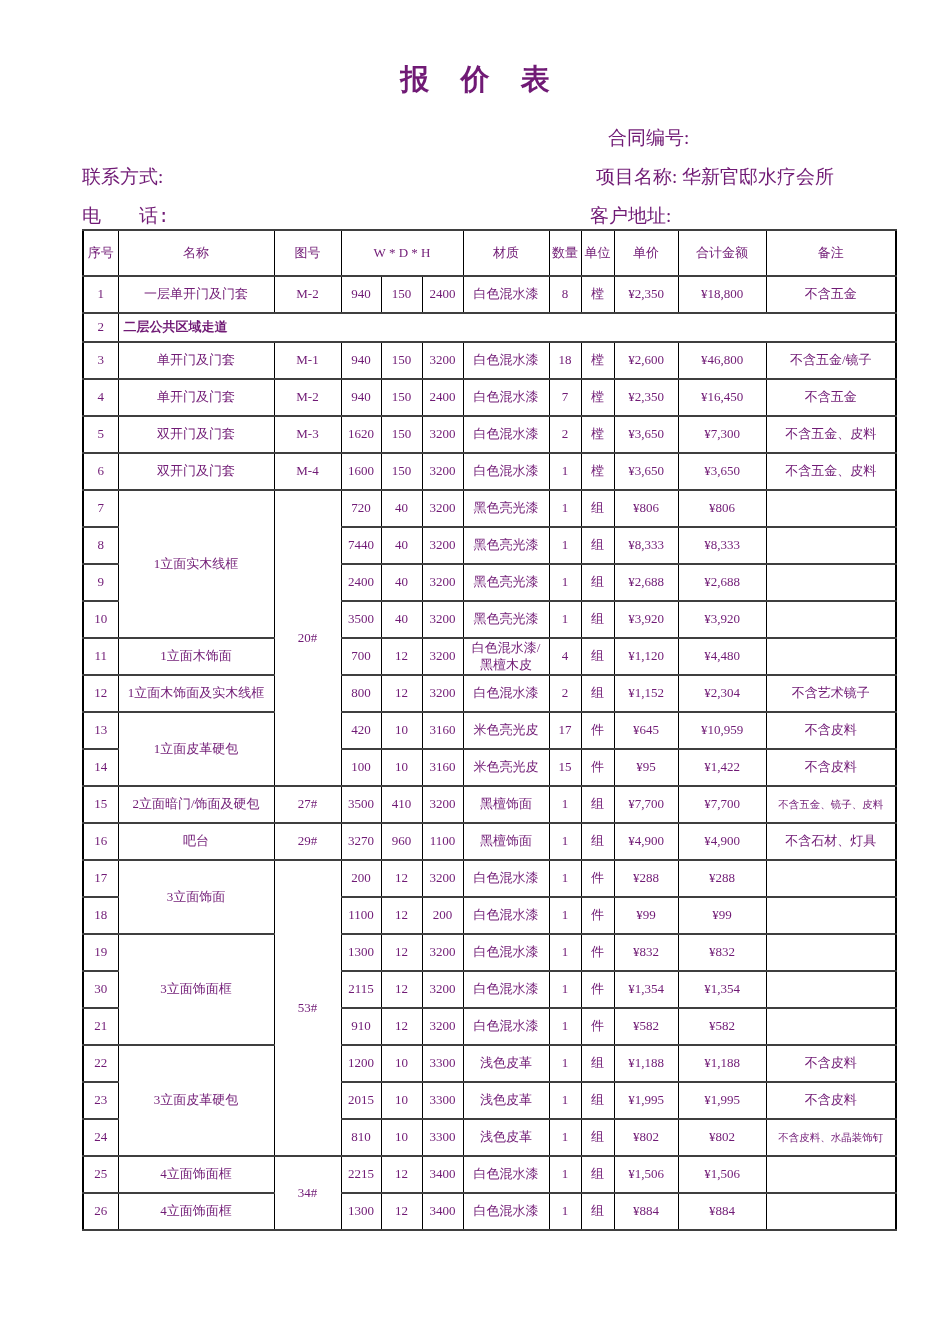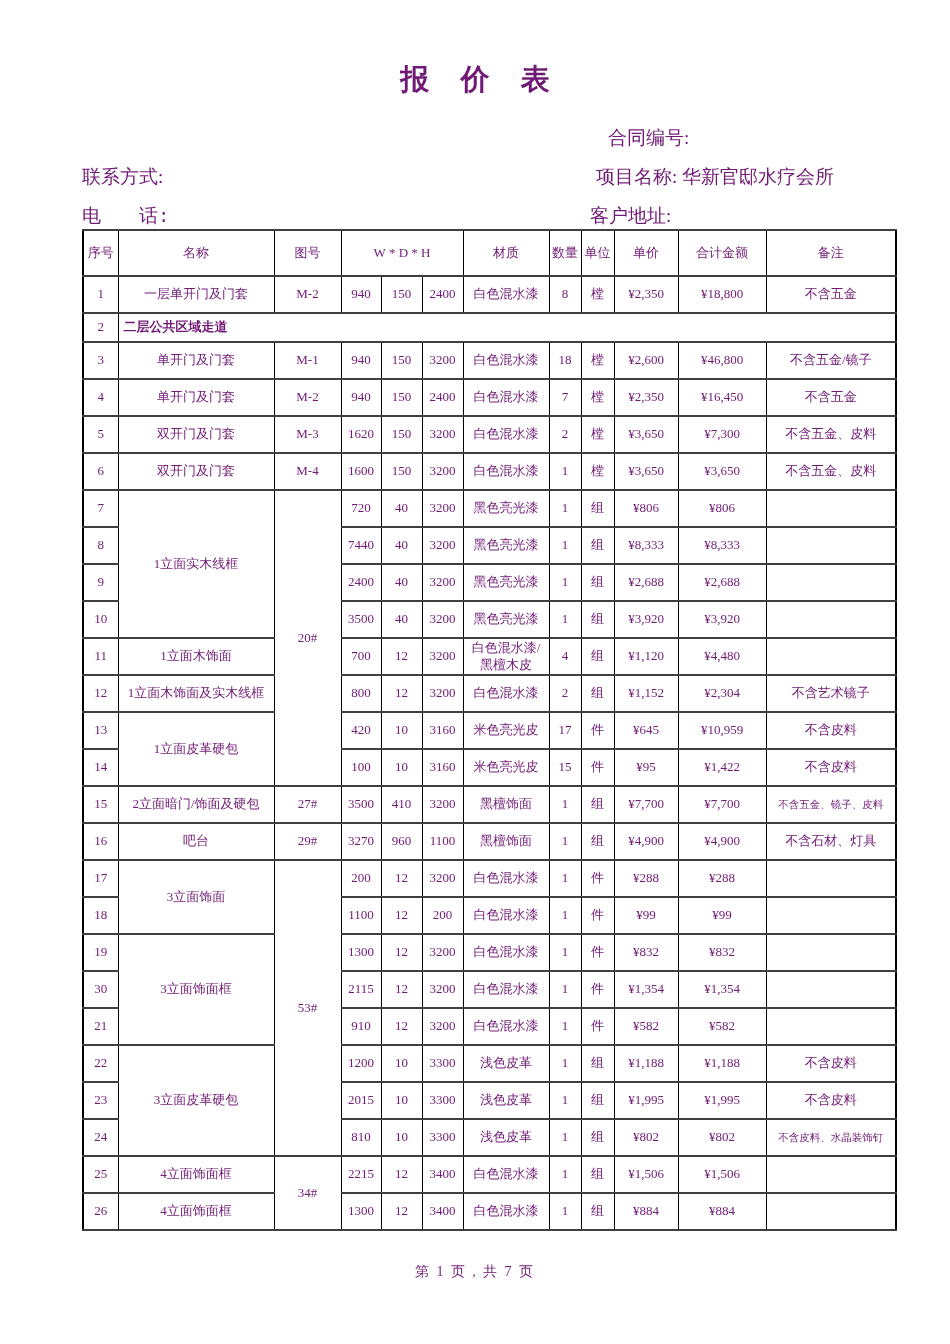--- a/index.html
+++ b/index.html
@@ -447,14 +447,13 @@
           <td class="c-material">白色混水漆</td>
           <td>1</td>
           <td>组</td>
           <td>¥884</td>
           <td>¥884</td>
           <td></td>
         </tr>
       </tbody>
   </table>
 
-  <div class="footer">第 1 页，共 7 页</div>
 </div>
 
 </body></html>

